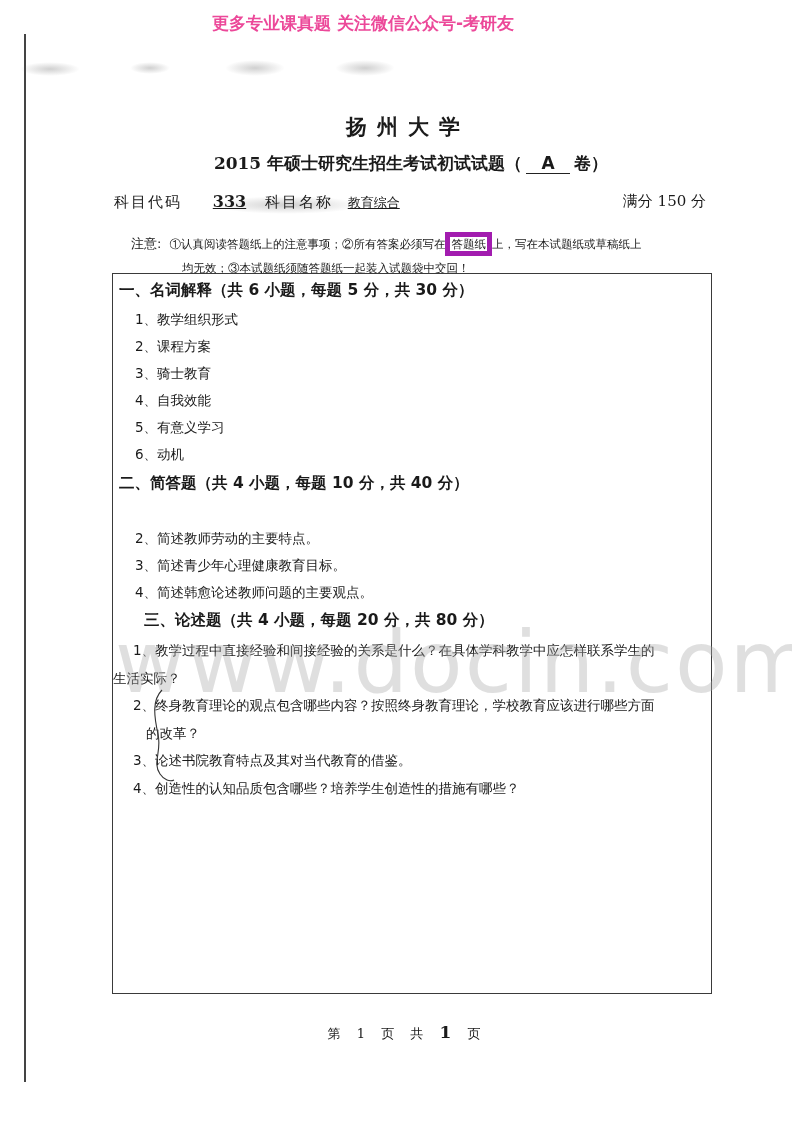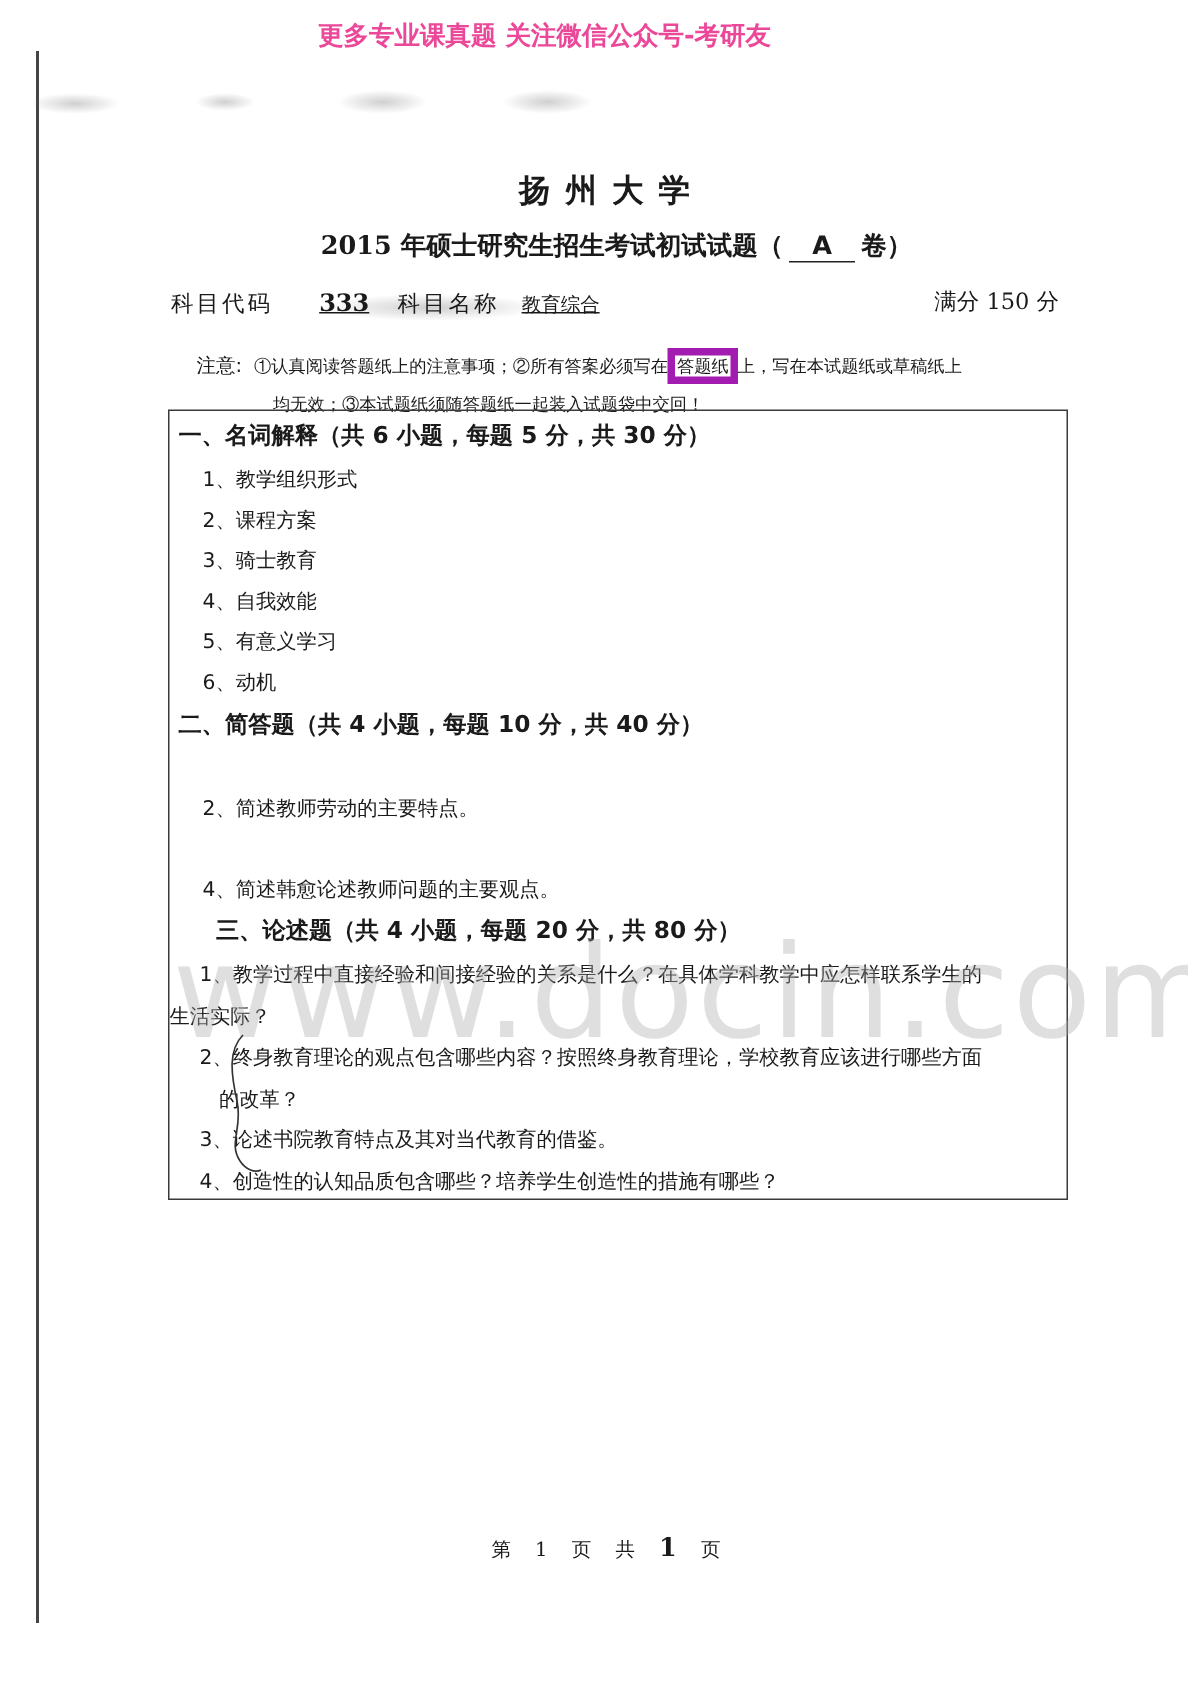--- a/index.html
+++ b/index.html
@@ -17,21 +17,21 @@
   .exam-title .paper { display: inline-block; min-width: 44px; border-bottom: 1px solid #222; text-align: center; margin: 0 4px; font-family: "DejaVu Sans", sans-serif; }
   .meta { position: absolute; top: 192px; left: 114px; width: 592px; font-size: 15px; }
   .meta .code-label, .meta .name-label { letter-spacing: 2px; }
   .meta .code { font-weight: bold; font-size: 16px; text-decoration: underline; margin: 0 14px 0 26px; font-family: "DejaVu Serif", serif; }
   .meta .name { text-decoration: underline; font-size: 13px; margin-left: 10px; }
   .meta .score { position: absolute; right: 0; top: 0; }
   .notice { position: absolute; top: 232px; left: 131px; width: 585px; font-size: 11.5px; line-height: 24px; }
   .notice .lead { font-family: "DejaVu Sans", sans-serif; font-size: 13px; margin-right: 8px; }
   .notice .boxed { border: 5px solid #a21caf; padding: 0 1px; }
   .notice .line2 { padding-left: 51px; }
-  .qbox { position: absolute; left: 112px; top: 273px; width: 600px; height: 527px;
+  .qbox { position: absolute; left: 112px; top: 273px; width: 600px; height: 721px;
           border: 1.5px solid #3a3a3a; box-sizing: border-box; }
   .section { position: absolute; left: 6px; font-family: "DejaVu Sans", sans-serif; font-weight: bold; font-size: 15.5px; }
   .item { position: absolute; left: 22px; font-size: 13.5px; font-family: "DejaVu Sans", sans-serif; }
   .item.long { left: 20px; width: 570px; line-height: 28px; }
   .item .cont { display: block; margin-left: -20px; }
   .item .cont2 { display: block; margin-left: 13px; }
   .watermark { position: absolute; left: 115px; top: 612px; font-family: "DejaVu Sans", sans-serif;
                font-size: 86px; color: rgba(170,170,170,0.38); letter-spacing: 2px; pointer-events: none; }
   .scribble { position: absolute; left: 148px; top: 686px; }
   .footer { position: absolute; top: 1022px; left: 0; width: 792px; text-align: center; font-size: 13px; padding-left: 22px; box-sizing: border-box; letter-spacing: 6px; }
@@ -72,20 +72,21 @@
   <div class="section" style="top:6px;">一、名词解释（共 6 小题，每题 5 分，共 30 分）</div>
   <div class="item" style="top:37px;">1、教学组织形式</div>
   <div class="item" style="top:64px;">2、课程方案</div>
   <div class="item" style="top:91px;">3、骑士教育</div>
   <div class="item" style="top:118px;">4、自我效能</div>
   <div class="item" style="top:145px;">5、有意义学习</div>
   <div class="item" style="top:172px;">6、动机</div>
 
   <div class="section" style="top:199px;">二、简答题（共 4 小题，每题 10 分，共 40 分）</div>
   <div class="item" style="top:256px;">2、简述教师劳动的主要特点。</div>
+  <div class="item" style="top:283px;">3、简述青少年心理健康教育目标。</div>
   <div class="item" style="top:310px;">4、简述韩愈论述教师问题的主要观点。</div>
 
   <div class="section" style="top:336px;margin-left:25px;">三、论述题（共 4 小题，每题 20 分，共 80 分）</div>
   <div class="item long" style="top:362px;">
     <span>1、教学过程中直接经验和间接经验的关系是什么？在具体学科教学中应怎样联系学生的</span>
     <span class="cont">生活实际？</span>
   </div>
   <div class="item long" style="top:417px;">
     <span>2、终身教育理论的观点包含哪些内容？按照终身教育理论，学校教育应该进行哪些方面</span>
     <span class="cont2">的改革？</span>

